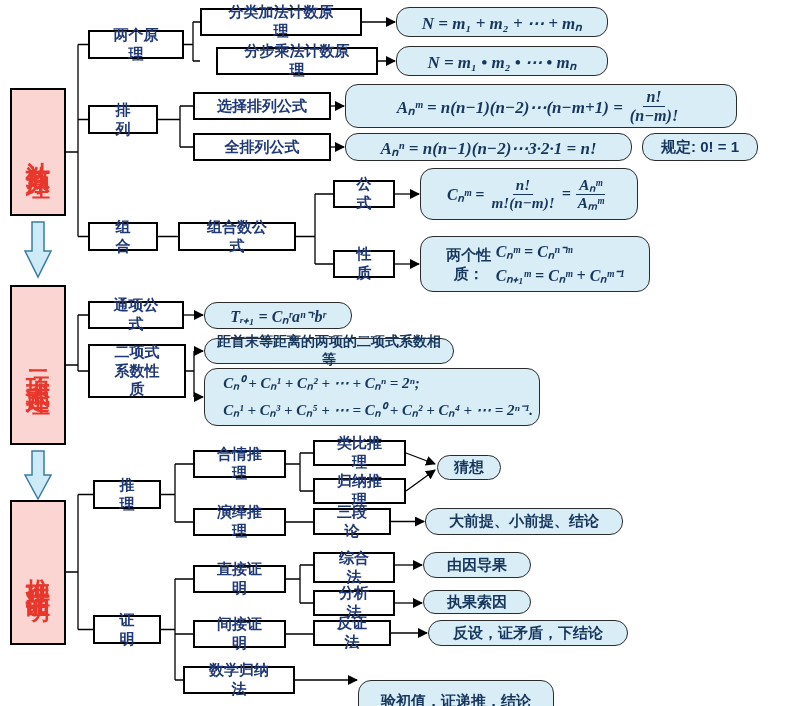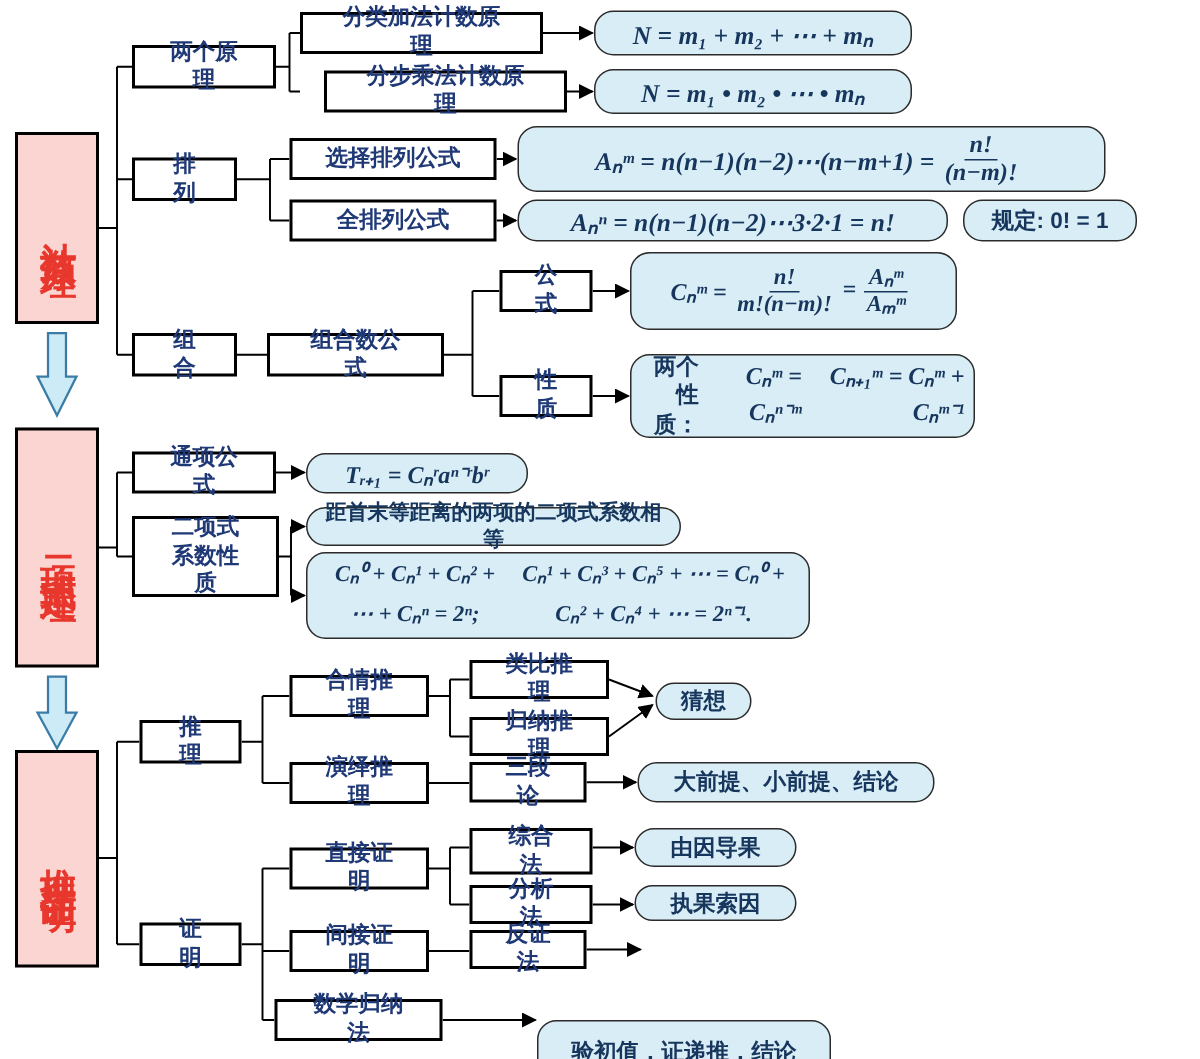--- a/index.html
+++ b/index.html
@@ -17,22 +17,22 @@
     font-size:15px; font-weight:600; line-height:1.25; padding:1px 20px;
   }
   .cyan {
     background:#d8edf5; border:1px solid #2b2b2b; border-radius:13px;
     color:#17365d; font-size:15px; font-weight:600; padding:1px 6px;
   }
   .formula { font-family:"Liberation Serif", serif; font-style:italic; font-weight:600; font-size:16px; }
   .frac { display:inline-flex; flex-direction:column; align-items:center; margin:0 4px; line-height:1.1; font-size:0.95em; }
   .frac .num { border-bottom:1.4px solid currentColor; padding:0 3px; }
   .frac .den { padding:0 3px; }
-  .fcol { display:flex; flex-direction:row; align-items:flex-start; line-height:1.7; }
-  .props-wrap { display:flex; flex-direction:row; align-items:center; gap:4px;text-align:right; }
+  .fcol { display:flex; flex-direction:column; align-items:flex-start; line-height:1.7; }
+  .props-wrap { display:flex; flex-direction:row; align-items:center; gap:4px; }
   .props-label { width:46px; font-family:"Liberation Sans",sans-serif; font-style:normal; font-size:15px; line-height:1.3; }
 </style>
 </head>
 <body>
 
 <div id="canvas">
 
   <svg id="wires" viewBox="0 0 800 706" xmlns="http://www.w3.org/2000/svg">
     <defs>
       <marker id="arw" markerUnits="userSpaceOnUse" markerWidth="10" markerHeight="10" refX="9" refY="5" orient="auto">
@@ -139,21 +139,21 @@
   </div>
 
   <div class="box node" style="left:88px;top:301px;width:96px;height:28px">通项公式</div>
   <div class="box cyan formula" style="left:204px;top:302px;width:148px;height:27px">
     <span>Tᵣ₊₁ = Cₙʳaⁿ⁻ʳbʳ</span>
   </div>
   <div class="box node" style="left:88px;top:344px;width:98px;height:54px">二项式系数性质</div>
   <div class="box cyan" style="left:204px;top:338px;width:250px;height:26px;font-size:14px">
     <span>距首末等距离的两项的二项式系数相等</span>
   </div>
-  <div class="box cyan formula" style="left:204px;top:368px;width:336px;height:58px;font-size:15px;justify-content:flex-start;padding-left:10px">
+  <div class="box cyan formula" style="left:204px;top:368px;width:336px;height:58px;font-size:15px;justify-content:flex-end;padding-left:10px">
     <span class="fcol" style="line-height:1.8">
       <span>Cₙ⁰ + Cₙ¹ + Cₙ² + ⋯ + Cₙⁿ = 2ⁿ;</span>
       <span>Cₙ¹ + Cₙ³ + Cₙ⁵ + ⋯ = Cₙ⁰ + Cₙ² + Cₙ⁴ + ⋯ = 2ⁿ⁻¹.</span>
     </span>
   </div>
 
   <div class="box node" style="left:93px;top:480px;width:68px;height:29px">推理</div>
   <div class="box node" style="left:193px;top:450px;width:93px;height:28px">合情推理</div>
   <div class="box node" style="left:313px;top:440px;width:93px;height:26px">类比推理</div>
   <div class="box node" style="left:313px;top:478px;width:93px;height:26px">归纳推理</div>
@@ -171,18 +171,21 @@
   <div class="box node" style="left:313px;top:552px;width:82px;height:31px">综合法</div>
   <div class="box cyan" style="left:423px;top:552px;width:108px;height:26px">
     <span>由因导果</span>
   </div>
   <div class="box node" style="left:313px;top:590px;width:82px;height:26px">分析法</div>
   <div class="box cyan" style="left:423px;top:590px;width:108px;height:24px">
     <span>执果索因</span>
   </div>
   <div class="box node" style="left:193px;top:620px;width:93px;height:28px">间接证明</div>
   <div class="box node" style="left:313px;top:620px;width:78px;height:26px">反证法</div>
+  <div class="box cyan" style="left:428px;top:620px;width:200px;height:26px">
+    <span>反设，证矛盾，下结论</span>
+  </div>
   <div class="box node" style="left:183px;top:666px;width:112px;height:28px">数学归纳法</div>
   <div class="box cyan" style="left:358px;top:680px;width:196px;height:42px">
     <span>验初值，证递推，结论</span>
   </div>
 
 </div>
 
 </body></html>

